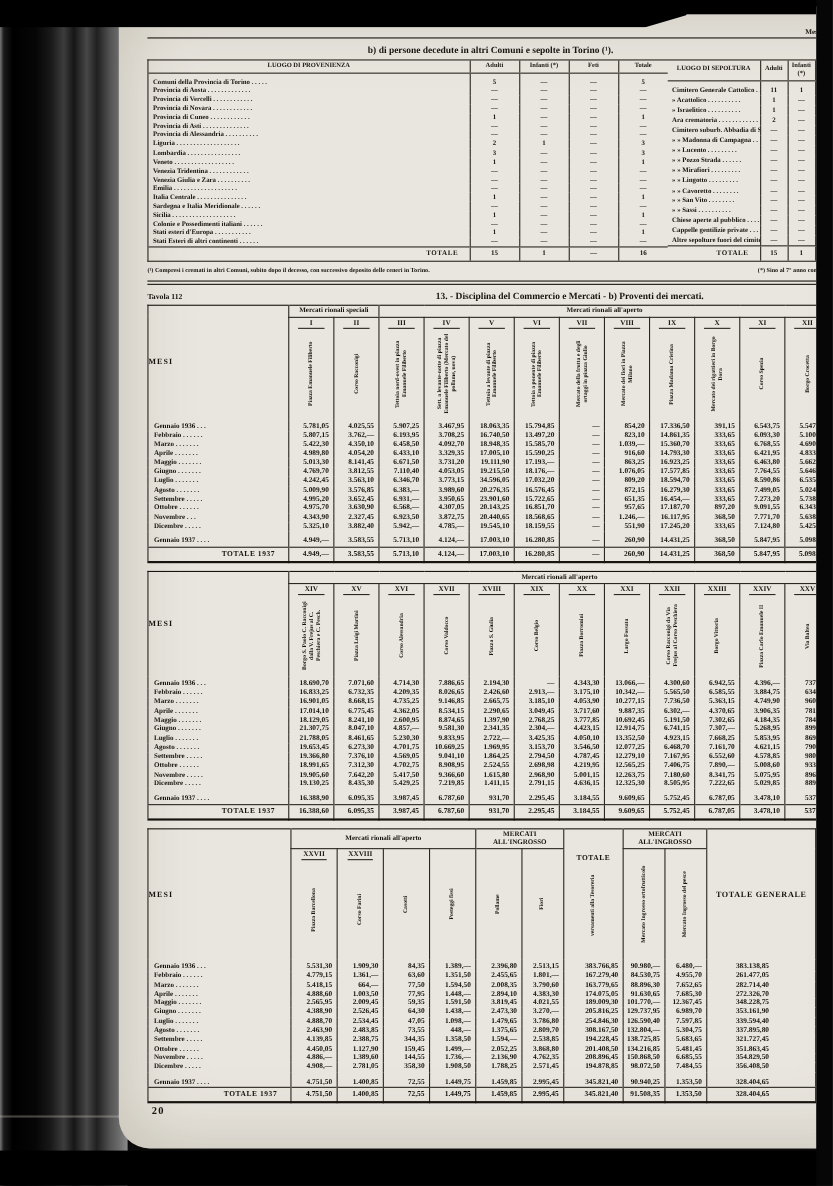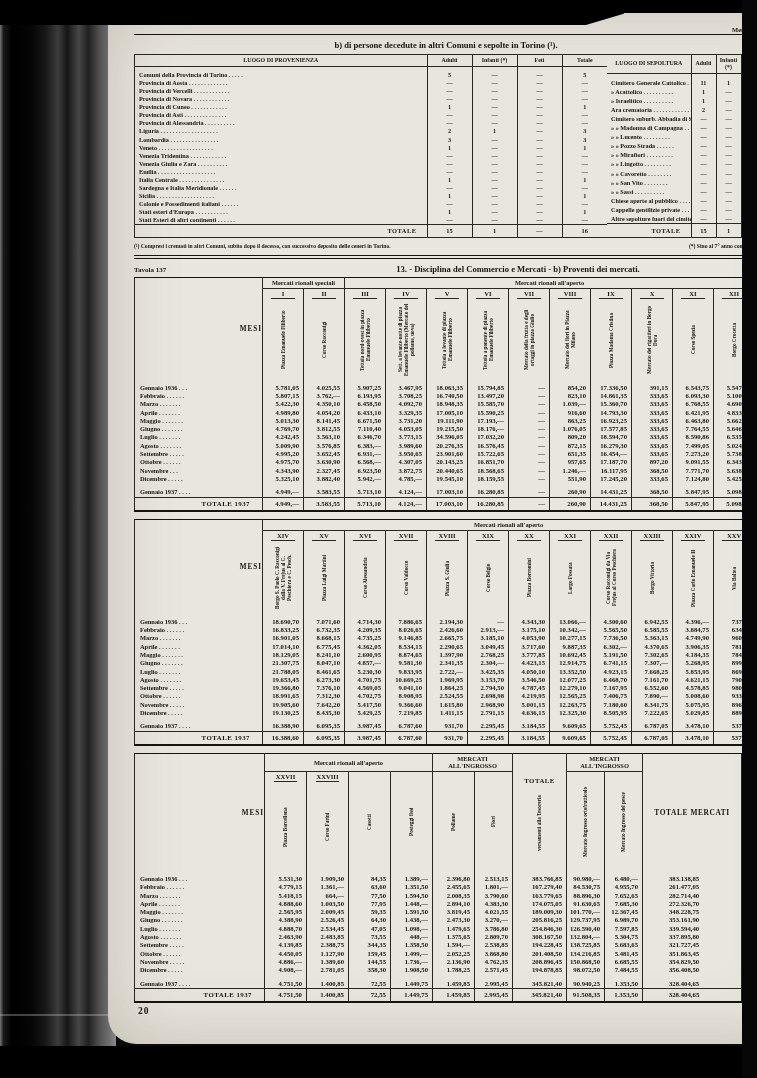--- a/index.html
+++ b/index.html
@@ -34,21 +34,21 @@
 .deaths tr.total td.lbl{text-align:right;padding-right:10px;letter-spacing:.5px}
 .fnrow{width:624px;display:flex;font-size:5.6px;font-weight:bold;padding:5px 0 4px;justify-content:space-between}
 .hr2{width:648px;border-top:1.4px solid #17140f;border-bottom:.8px solid #17140f;height:3.5px;margin:2px 0 3px}
 .tavline{width:648px;position:relative;display:flex;align-items:baseline;padding:2px 0 3px}
 .tavline .tav{font-size:7px;font-weight:bold;width:120px}
 .tavline .ttl{font-size:8.6px;font-weight:bold;flex:1;text-align:center}
 
 .mkt{width:620px;border:1px solid #2a2620;border-top:1.5px solid #17140f;border-bottom:2.2px solid #17140f;margin-bottom:7px}
 .mkt th{border-left:1px solid #2a2620}
 .mkt .grp{font-size:6.4px;font-weight:bold;text-align:center;border-bottom:1px solid #2a2620;padding:1.5px 0}
-.mkt .mesi{font-size:7.2px;letter-spacing:1px;text-align:right;border-left:none}
+.mkt .mesi{font-size:7.2px;letter-spacing:1px;text-align:left;border-left:none}
 .thwrap{height:92px;display:flex;flex-direction:column;overflow:hidden}
 .h84 .thwrap{height:84px}
 .h100 .thwrap{height:100px}
 .cnum{font-size:6.6px;text-align:center;padding-top:1px}
 .cnum span{display:inline-block;min-width:58%;border-bottom:1px solid #2a2620;padding-bottom:1px}
 .vbox{flex:1;display:flex;align-items:center;justify-content:center;overflow:hidden}
 .v{display:inline-block;writing-mode:vertical-rl;transform:rotate(180deg);font-size:5.2px;line-height:1.2;font-weight:bold;text-align:center;height:74px}
 .h84 .v{height:66px}
 .h100 .v{height:80px}
 .mkt td{font-size:6.7px;line-height:8.3px;text-align:right;padding:0 4px 0 0;border-left:1px solid #2a2620;white-space:nowrap;overflow:hidden}
@@ -364,21 +364,21 @@
       </div>
 
       <div class="fnrow">
         <span>(¹) Compresi i cremati in altri Comuni, subito dopo il decesso, con successivo deposito delle ceneri in Torino.</span>
         <span>(*) Sino al 7° anno compiuto.</span>
       </div>
 
       <div class="hr2"></div>
 
       <div class="tavline">
-        <span class="tav">Tavola 137</span>
+        <span class="tav">Tavola 112</span>
         <span class="ttl">13. - Disciplina del Commercio e Mercati  -  b) Proventi dei mercati.</span>
 
       </div>
 
       <table class="mkt t2">
         <colgroup>
             <col style="width:128px">
             <col span="12" style="width:41px">
           </colgroup>
         <thead>
@@ -1044,21 +1044,21 @@
             <th class="grp" colspan="2">MERCATI ALL'INGROSSO</th>
             <th rowspan="2">
               <div class="thwrap">
                 <div class="totlbl">TOTALE</div>
                 <div class="vbox">
                     <span class="v">versamenti alla Tesoreria</span>
                   </div>
               </div>
             </th>
             <th class="grp" colspan="2">MERCATI ALL'INGROSSO</th>
-            <th class="tg" rowspan="2">TOTALE MERCATI</th>
+            <th class="tg" rowspan="2">TOTALE GENERALE</th>
           </tr>
           <tr>
               <th>
                 <div class="thwrap">
                   <div class="cnum"><span>XXVII</span></div>
                   <div class="vbox">
                     <span class="v">Piazza Barcellona</span>
                   </div>
                 </div>
               </th>

